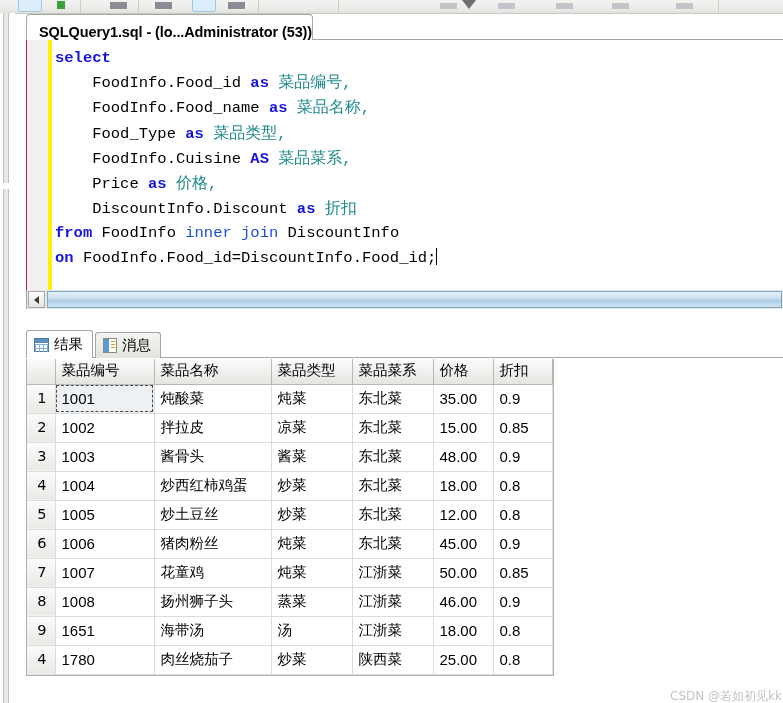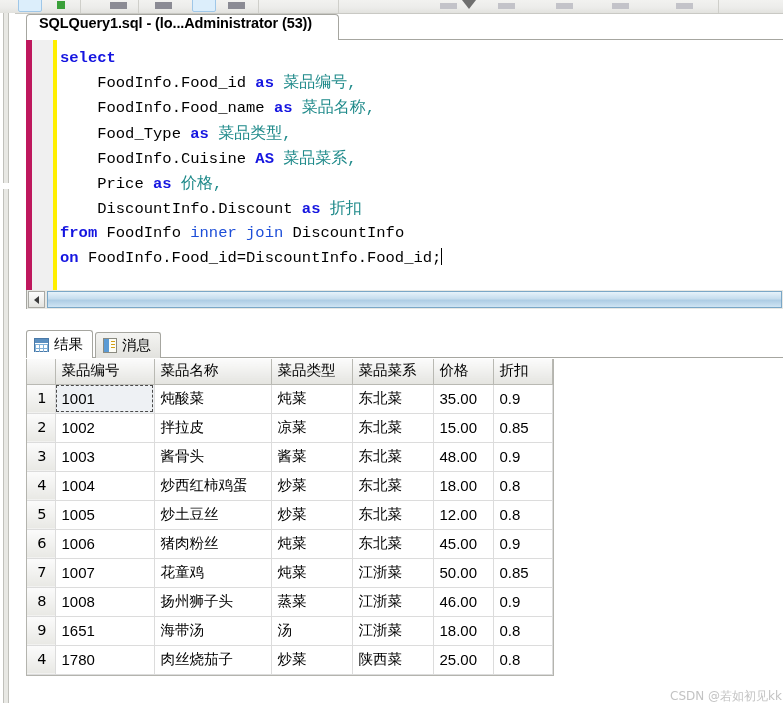--- a/index.html
+++ b/index.html
@@ -87,23 +87,23 @@
   }
 
   .doc-tab {
     position: absolute;
     left: 0; top: 0;
     height: 26px;
     background: #ffffff;
     border: 1px solid #a6a6a0;
     border-bottom: none;
     border-radius: 4px 4px 0 0;
-    padding: 0 26px 0 12px;
+    padding: 0 0 0 12px;
     display: flex;
-    align-items: flex-start;
+    align-items: flex-end;
     box-sizing: border-box;
   }
   .doc-tab-label {
     font-family: "Liberation Sans", sans-serif;
     font-size: 14.5px;
     font-weight: bold;
     color: #000000;
     white-space: nowrap;
     letter-spacing: -0.1px;
   }
@@ -112,21 +112,21 @@
     left: 0; top: 25px;
     width: 757px; height: 1px;
     background: #a6a6a0;
   }
 
   .code-area {
     position: absolute;
     left: 0; top: 26px;
     width: 757px; height: 250px;
     background: #ffffff;
-    border-left: 6px solid #be185d;
+    border-left: 1px solid #be185d;
     box-sizing: border-box;
     overflow: hidden;
   }
   .code-margin {
     position: absolute;
     left: 0; top: 0;
     width: 21px; height: 250px;
     background: #f0f0f0;
   }
   .change-bar {

